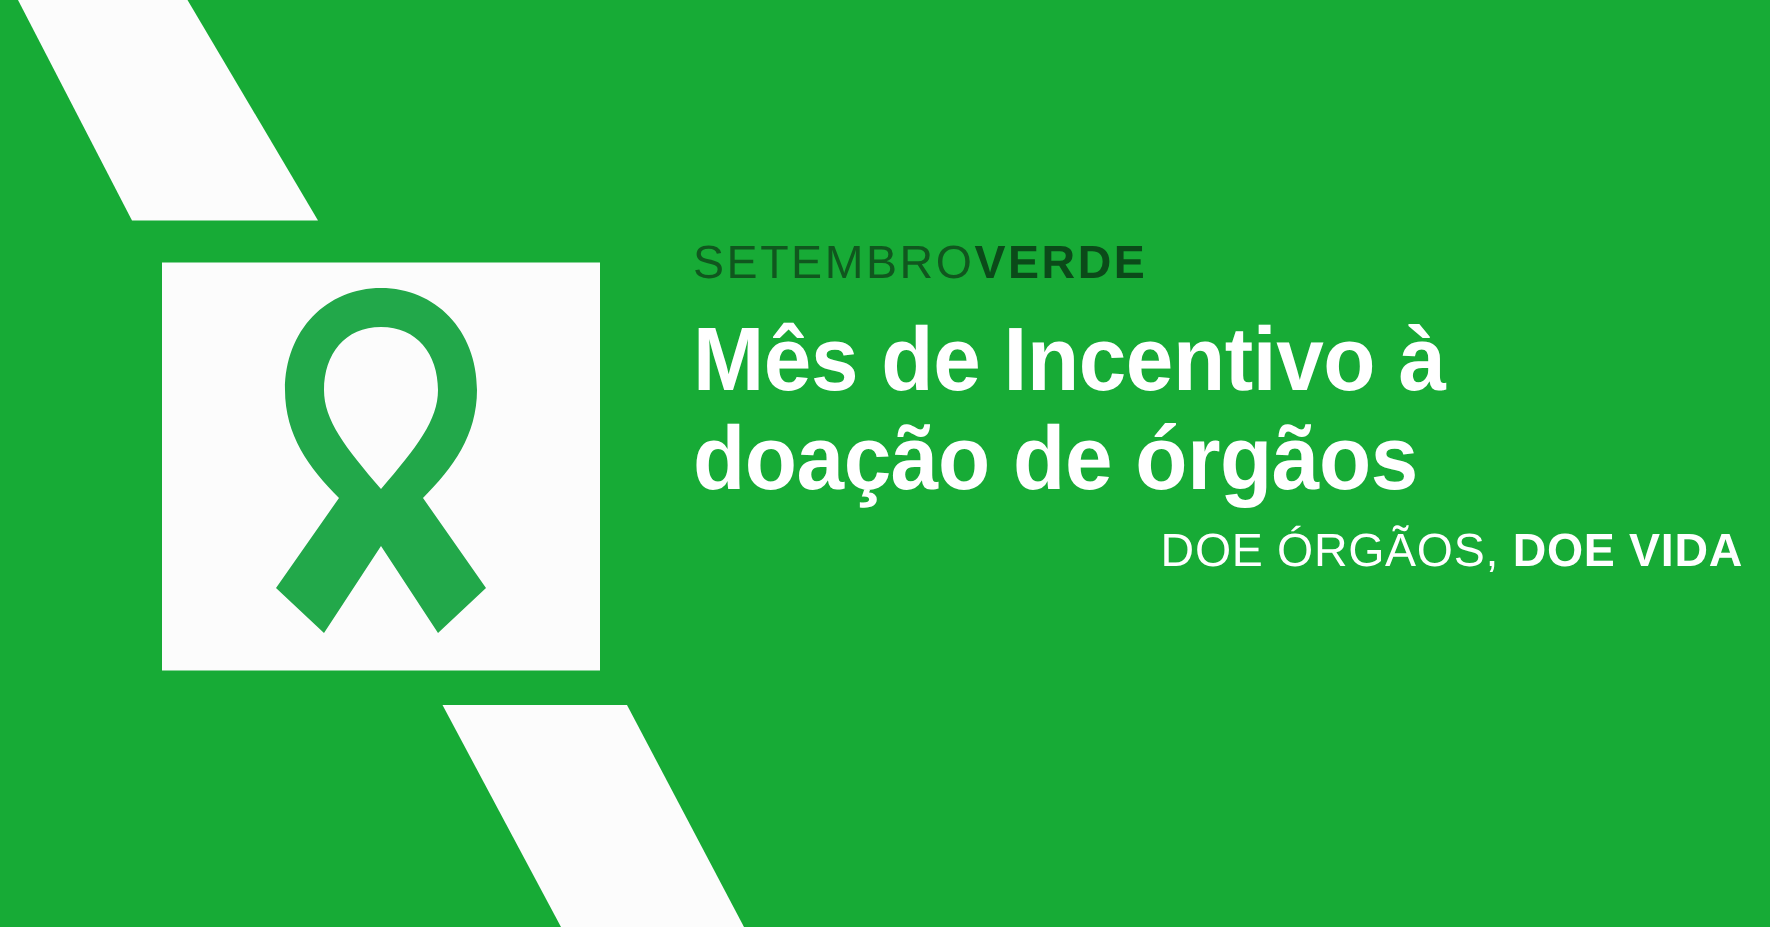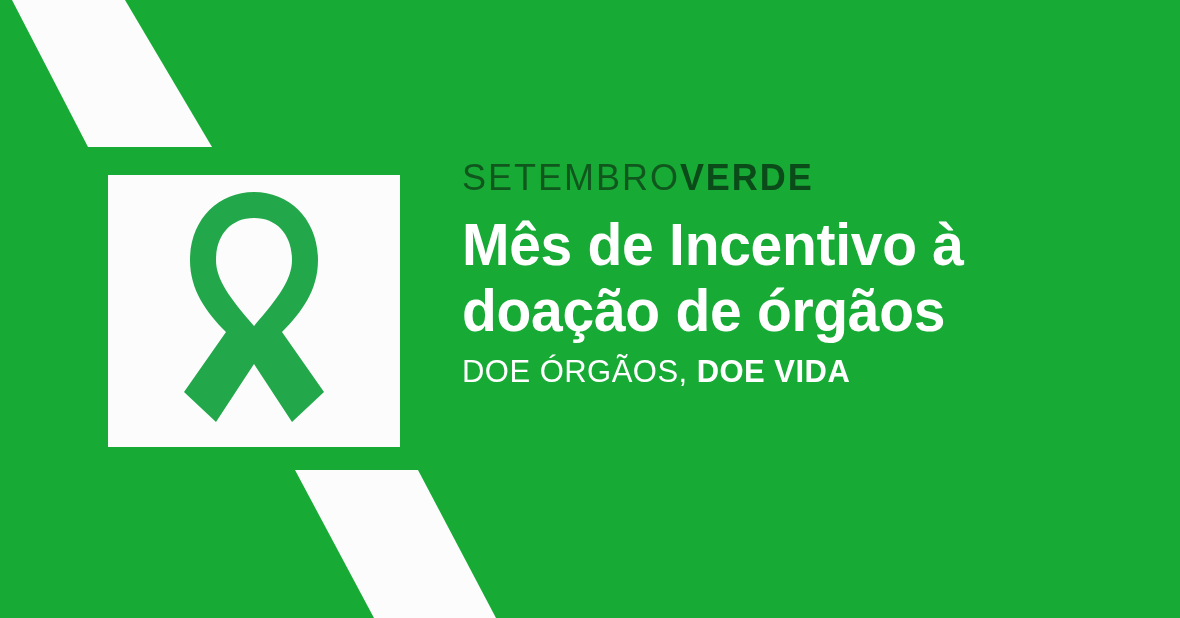--- a/index.html
+++ b/index.html
@@ -43,21 +43,21 @@
   #ribbon-icon svg { display:block; width:100%; height:100%; }
 
   
   #text-block {
     position:absolute;
     left:462px; top:158px;
     width:700px;
   }
 
   #eyebrow {
-    font-size:36px;
+    font-size:31px;
     line-height:1.12;
     letter-spacing:0.055em;
     white-space:nowrap;
     color:#0F5C20;
     margin-bottom:14px;
   }
   #eyebrow .light { font-weight:400; color:#10571E; }
   #eyebrow .bold  { font-weight:700; color:#0B4A19; }
 
   #headline {
@@ -73,20 +73,21 @@
   }
   #headline .line { display:block; }
 
   #tagline {
     font-size:31px;
     line-height:1.15;
     letter-spacing:0.015em;
     color:#FFFFFF;
     white-space:nowrap;
     margin-top:8px;
+    text-align:right;
   }
   #tagline .light { font-weight:400; }
   #tagline .bold  { font-weight:700; }
 </style>
 </head>
 <body>
 
 <div id="poster">
 
   <div class="deco" id="deco-top">

